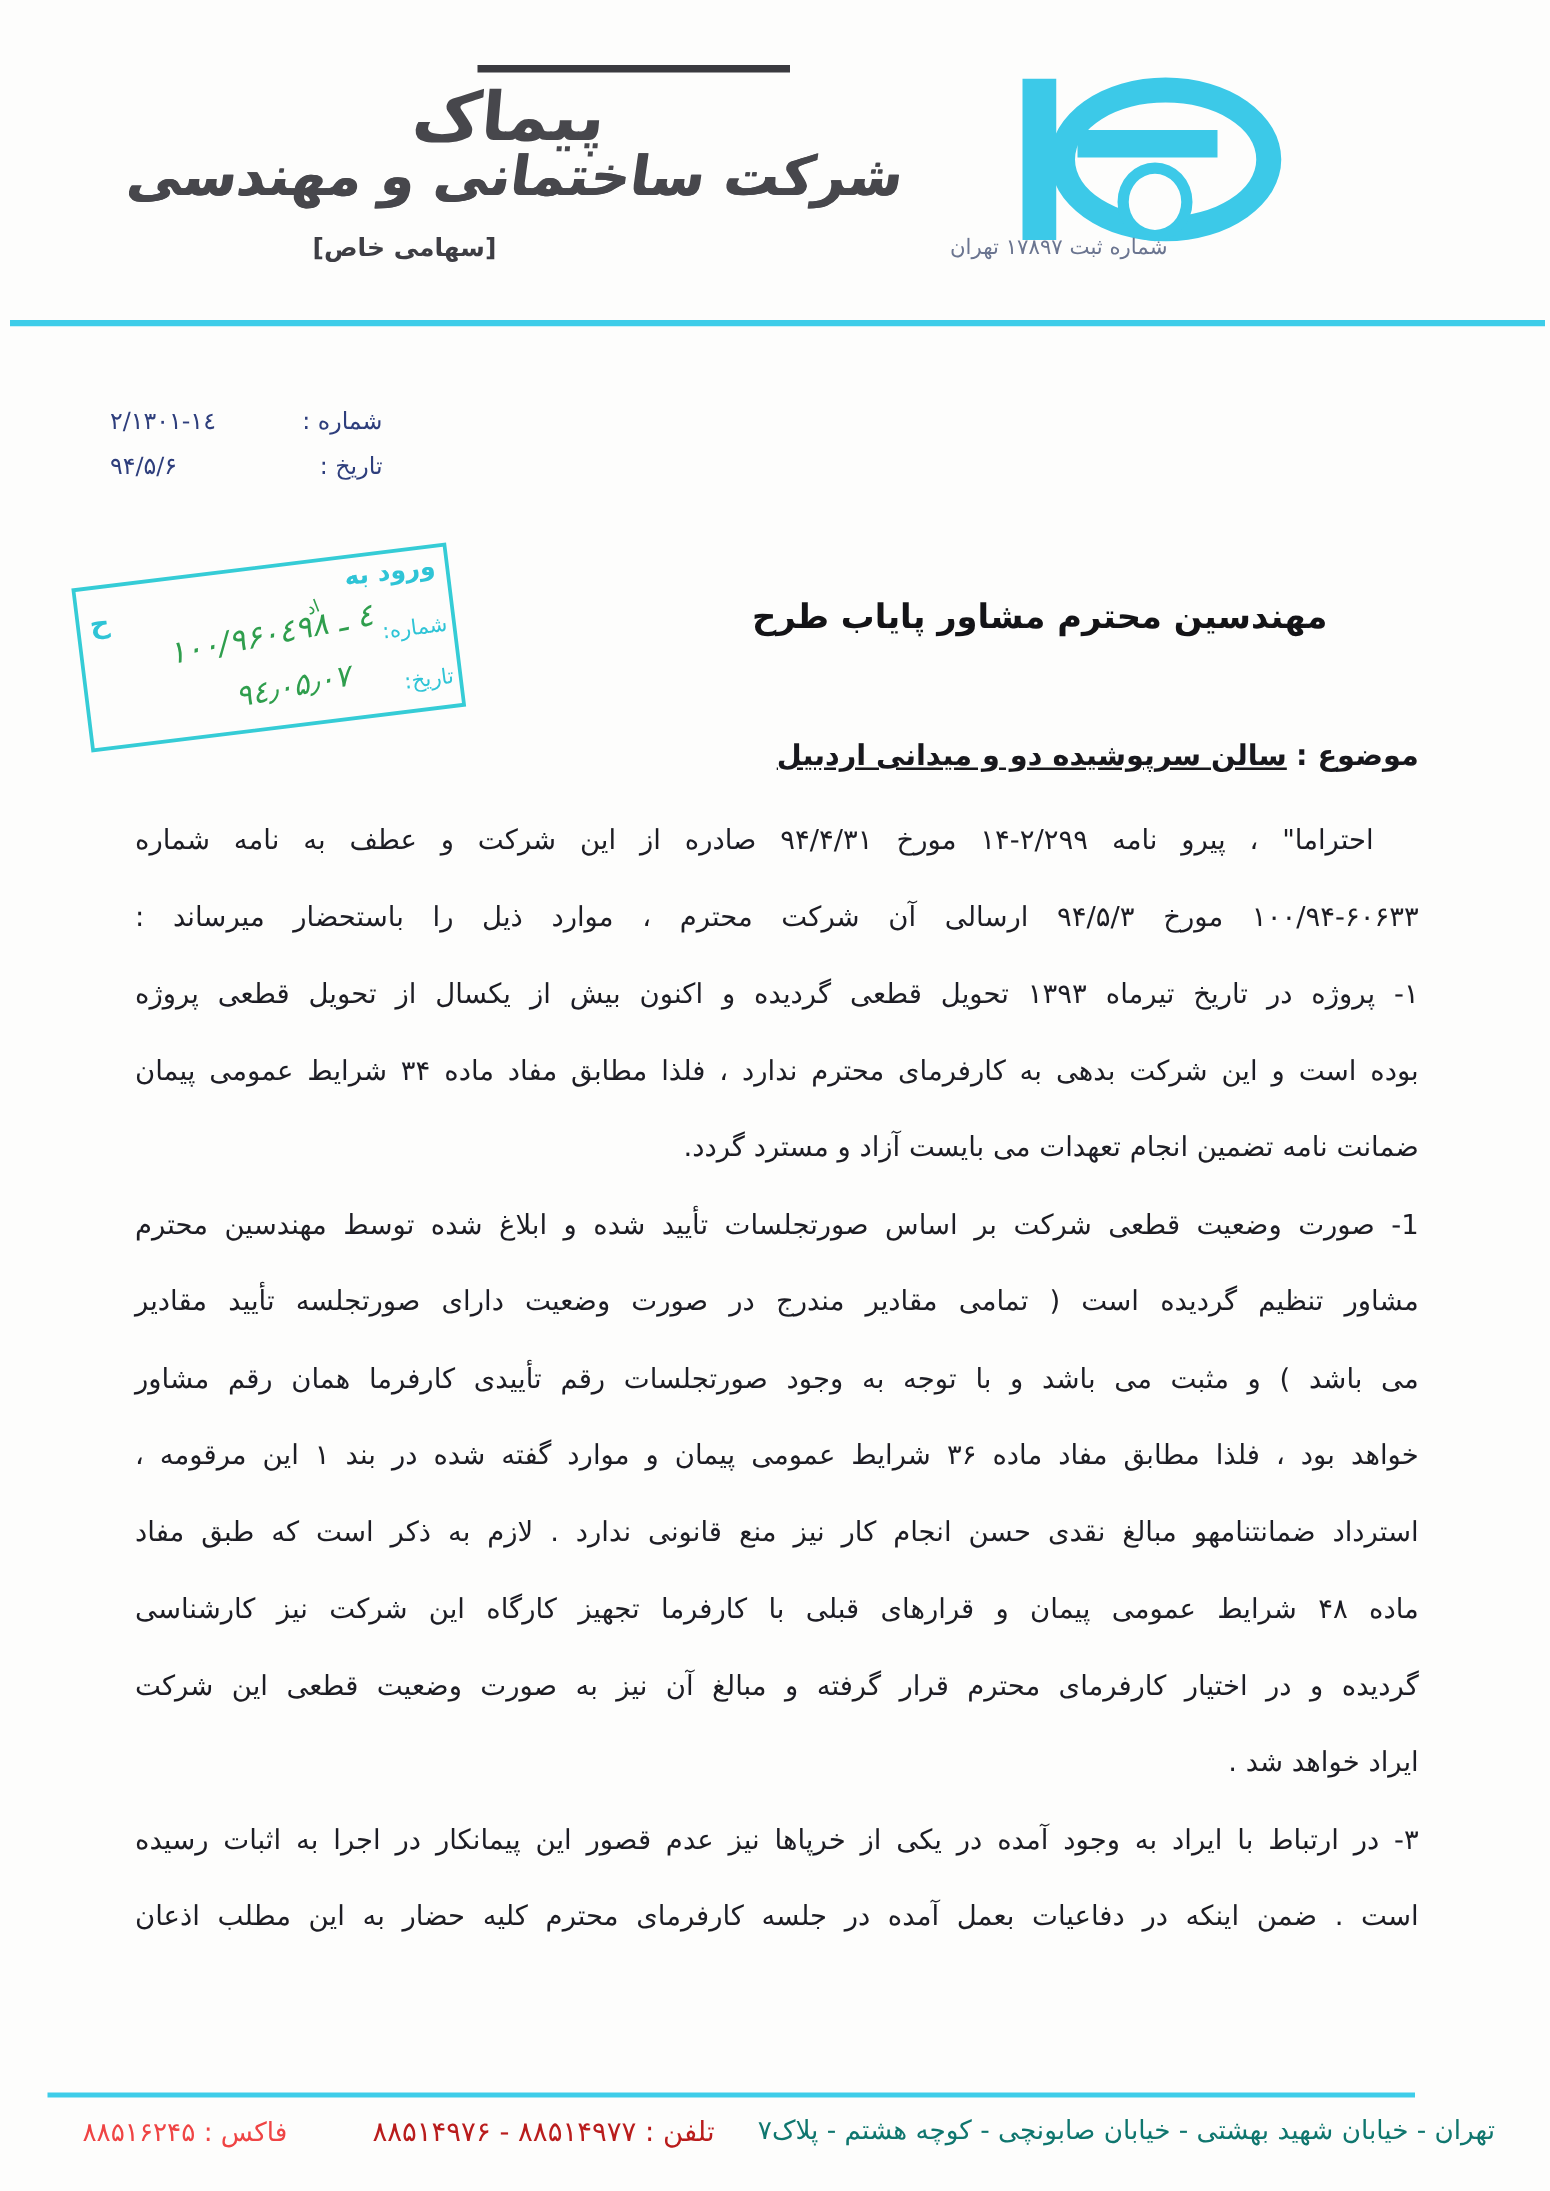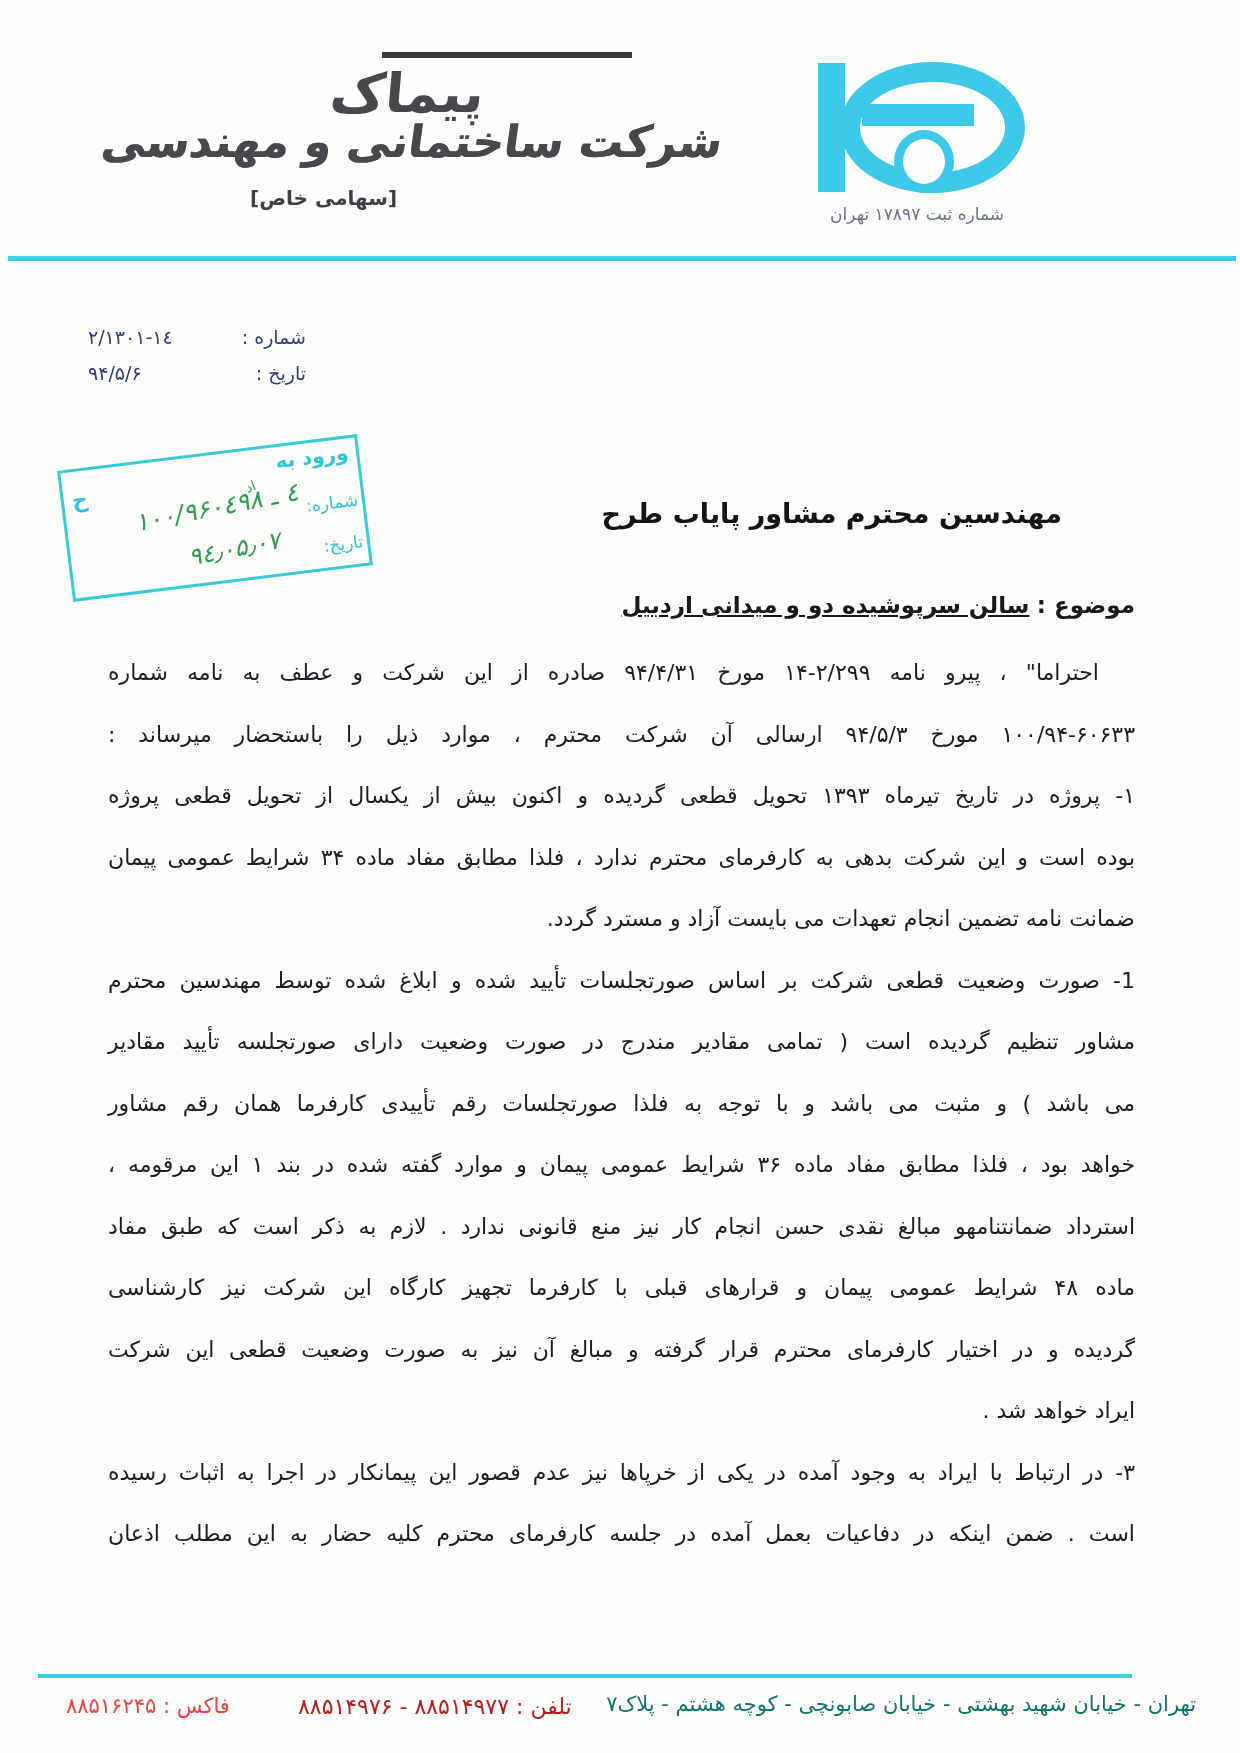--- a/index.html
+++ b/index.html
@@ -51,22 +51,22 @@
   .emblem .circle{
     position:absolute;left:79px;top:70px;width:60px;height:63px;
     border:9px solid #3cc9e8;border-radius:50%;background:#fdfdfc;
     box-sizing:border-box;
   }
   .emblem .bar-v{
     position:absolute;left:3px;top:3px;width:27px;height:129px;
     background:#3cc9e8;
   }
   .registration{
-    position:absolute;left:760px;top:204px;width:244px;
-    direction:rtl;text-align:right;
+    position:absolute;left:760px;top:188px;width:244px;
+    direction:rtl;text-align:left;
     font-size:17px;color:#6b7590;
     white-space:nowrap;
   }
   .header-divider{
     position:absolute;left:8px;top:256px;width:1228px;height:5px;
     background:#3ecde9;
   }
   
   .meta{
     position:absolute;left:88px;top:326px;width:218px;
@@ -92,21 +92,20 @@
   .stamp .s-datelbl{position:absolute;right:4px;top:94px;font-size:17px;}
   .stamp .s-dateval{
     position:absolute;right:86px;top:82px;font-size:24px;font-style:italic;
     color:#2f9e4d;transform:rotate(-4deg);white-space:nowrap;
   }
   
   .recipient{
     position:absolute;right:178px;top:478px;
     direction:rtl;font-size:27px;font-weight:bold;color:#141417;
     white-space:nowrap;
-    margin-top:20px;
   }
   .subject{
     position:absolute;right:105px;top:592px;
     direction:rtl;font-size:23px;color:#18181d;
     white-space:nowrap;
   }
   .subject .lbl{font-weight:bold;}
   .subject .val{font-weight:600;text-decoration:underline;}
   .body-text{
     position:absolute;left:108px;top:642px;width:1027px;
@@ -187,21 +186,21 @@
   </div>
 
   <div class="body-text">
     <div class="bl first">احتراما" ، پیرو نامه ⁦۱۴-۲/۲۹۹⁩ مورخ ۹۴/۴/۳۱ صادره از این شرکت و عطف به نامه شماره</div>
     <div class="bl">⁦۱۰۰/۹۴-۶۰۶۳۳⁩ مورخ ۹۴/۵/۳ ارسالی آن شرکت محترم ، موارد ذیل را باستحضار میرساند :</div>
     <div class="bl">۱- پروژه در تاریخ تیرماه ۱۳۹۳ تحویل قطعی گردیده و اکنون بیش از یکسال از تحویل قطعی پروژه</div>
     <div class="bl">بوده است و این شرکت بدهی به کارفرمای محترم ندارد ، فلذا مطابق مفاد ماده ۳۴ شرایط عمومی پیمان</div>
     <div class="bl last">ضمانت نامه تضمین انجام تعهدات می بایست آزاد و مسترد گردد.</div>
     <div class="bl">1- صورت وضعیت قطعی شرکت بر اساس صورتجلسات تأیید شده و ابلاغ شده توسط مهندسین محترم</div>
     <div class="bl">مشاور تنظیم گردیده است ( تمامی مقادیر مندرج در صورت وضعیت دارای صورتجلسه تأیید مقادیر</div>
-    <div class="bl">می باشد ) و مثبت می باشد و با توجه به فلذا صورتجلسات رقم تأییدی کارفرما همان رقم مشاور</div>
+    <div class="bl">می باشد ) و مثبت می باشد و با توجه به وجود صورتجلسات رقم تأییدی کارفرما همان رقم مشاور</div>
     <div class="bl">خواهد بود ، فلذا مطابق مفاد ماده ۳۶ شرایط عمومی پیمان و موارد گفته شده در بند ۱ این مرقومه ،</div>
     <div class="bl">استرداد ضمانتنامهو مبالغ نقدی حسن انجام کار نیز منع قانونی ندارد . لازم به ذکر است که طبق مفاد</div>
     <div class="bl">ماده ۴۸ شرایط عمومی پیمان و قرارهای قبلی با کارفرما تجهیز کارگاه این شرکت نیز کارشناسی</div>
     <div class="bl">گردیده و در اختیار کارفرمای محترم قرار گرفته و مبالغ آن نیز به صورت وضعیت قطعی این شرکت</div>
     <div class="bl last">ایراد خواهد شد .</div>
     <div class="bl">۳- در ارتباط با ایراد به وجود آمده در یکی از خرپاها نیز عدم قصور این پیمانکار در اجرا به اثبات رسیده</div>
     <div class="bl">است . ضمن اینکه در دفاعیات بعمل آمده در جلسه کارفرمای محترم کلیه حضار به این مطلب اذعان</div>
   </div>
 
   <div class="footer-divider"></div>

